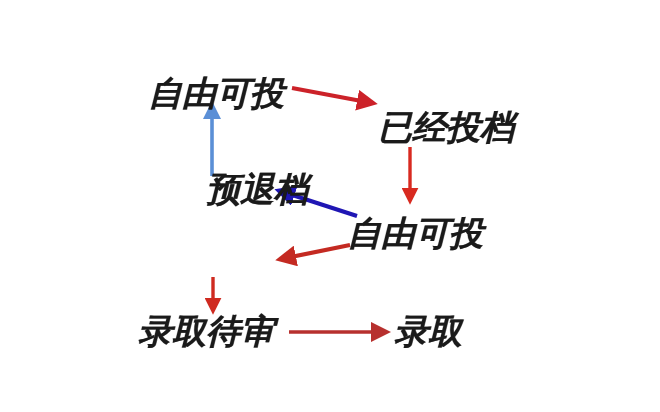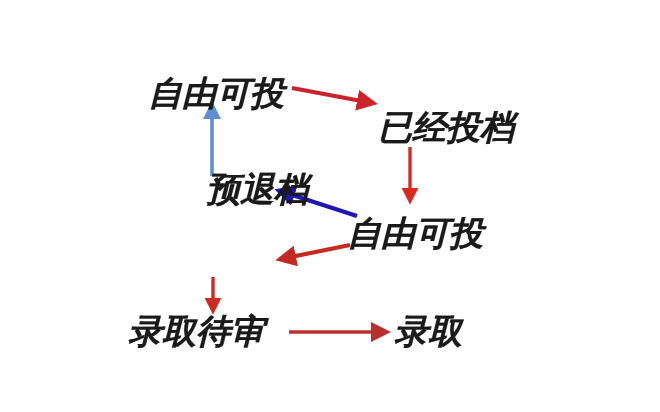--- a/index.html
+++ b/index.html
@@ -25,21 +25,21 @@
     line-height: 1;
     letter-spacing: 0px;
     font-family: "DejaVu Sans", "Liberation Sans", sans-serif;
     text-shadow: 0.4px 0 0 rgba(0,0,0,0.55), -0.4px 0 0 rgba(0,0,0,0.25);
   }
   #n-free      { left: 148px; top: 76px; }
   #n-submitted { left: 336px; top: 110px; margin-left: 42px; }
   #n-prewd     { left: 166px; top: 172px; margin-left: 40px; }
   #n-reading   { left: 347px; top: 216px; }
   #n-preadmit  { left: 172px; top: 240px; }
-  #n-pending   { left: 128px; top: 314px; }
+  #n-pending   { left: 138px; top: 314px; }
   #n-admitted  { left: 394px; top: 314px; }
 
   #arrows {
     position: absolute;
     left: 0;
     top: 0;
     width: 660px;
     height: 412px;
     pointer-events: none;
   }

